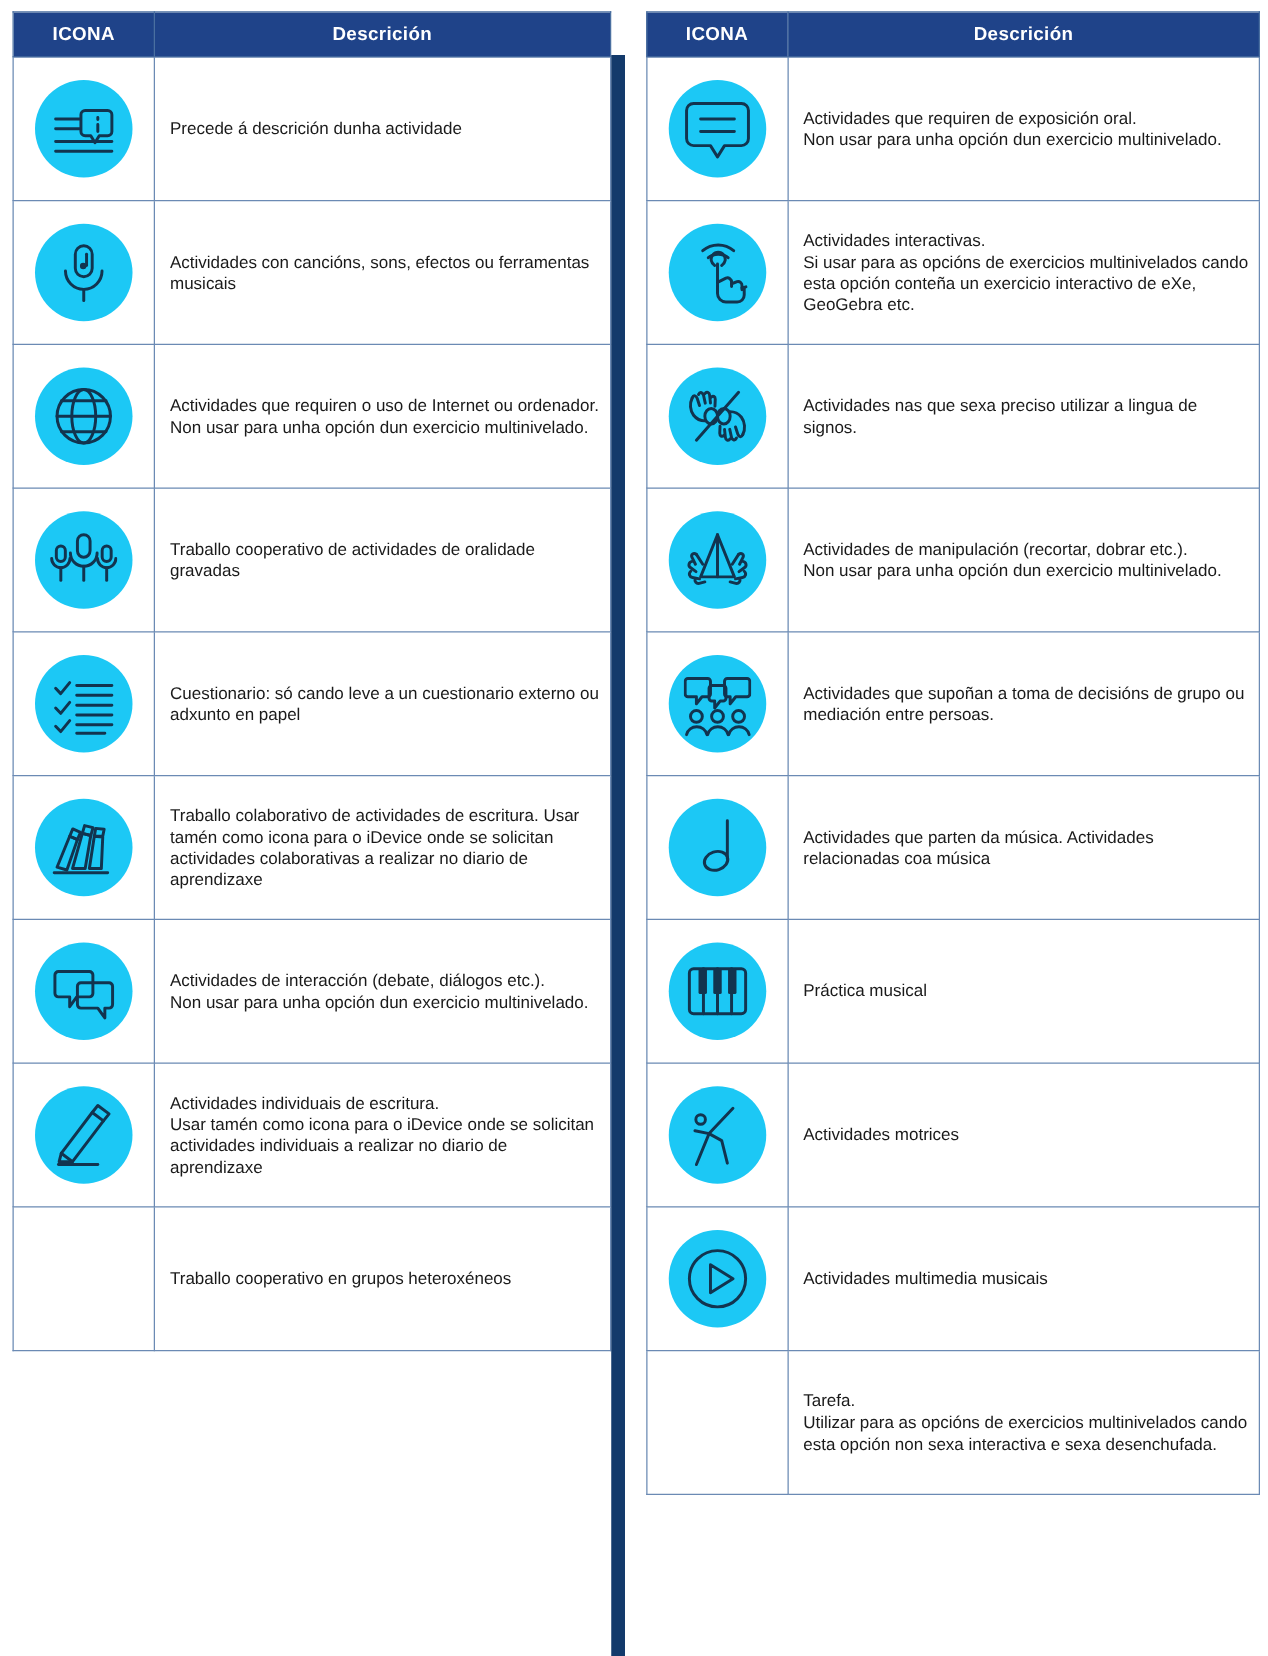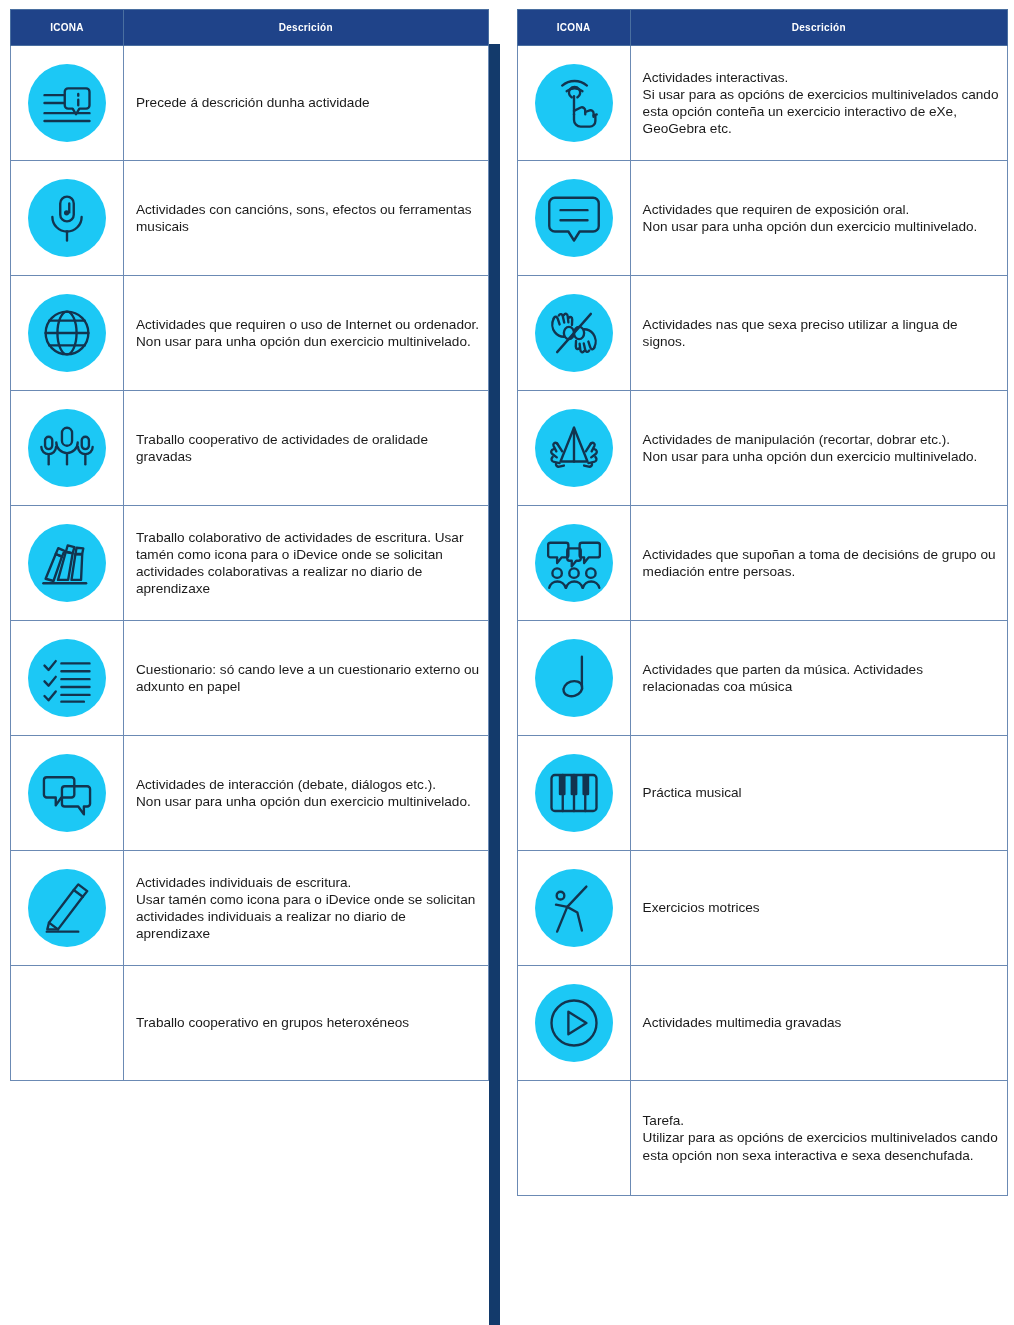--- a/index.html
+++ b/index.html
@@ -51,21 +51,21 @@
     border-collapse: collapse;
     table-layout: fixed;
     width: 100%;
     border: 1px solid #5C7EA8;
   }
   table.legend col.c-icon { width: 113px; }
   table.legend col.c-desc { width: auto; }
   table.legend thead th {
     background: #1F4389;
     color: #ffffff;
-    font-size: 10px;
+    font-size: 15px;
     font-weight: bold;
     letter-spacing: 0.3px;
     height: 35px;
     padding: 0;
     text-align: center;
     vertical-align: middle;
     border: 1px solid #4A6FA0;
   }
   table.legend tbody td {
     border: 1px solid #6B8AB4;
@@ -178,43 +178,43 @@
                     <rect x="37.1" y="14" width="6.4" height="11" rx="3.2"></rect>
                     <path d="M33.8 23a6.5 6.5 0 0 0 13 0"></path>
                     <path d="M40.3 29.5v9"></path>
                   </svg>
                 </span></td>
               <td class="desc-cell">Traballo cooperativo de actividades de oralidade gravadas</td>
             </tr>
             <tr>
               <td class="icon-cell"><span class="icon-badge">
                   <svg viewBox="0 0 48 48">
+                    <path d="M4 13l3.6 3.8L14 9"></path>
+                    <path d="M4 27l3.6 3.8L14 23"></path>
+                    <path d="M4 40l3.6 3.8L14 36"></path>
+                    <path d="M19 11h25M19 18h25"></path>
+                    <path d="M19 25h25M19 32h25"></path>
+                    <path d="M19 39h25M19 45h20"></path>
+                  </svg>
+                </span></td>
+              <td class="desc-cell">Cuestionario: só cando leve a un cuestionario externo ou adxunto en papel</td>
+            </tr>
+            <tr>
+              <td class="icon-cell"><span class="icon-badge">
+                  <svg viewBox="0 0 48 48">
                     <path d="M5 38L14 16l5.5 2.4L12 40z"></path>
                     <path d="M14 16l2.2-5.2 5.5 2.4L19.5 18.4z"></path>
                     <path d="M16 39L23 14l6 1.5L25 39z"></path>
                     <path d="M23 14l1.6-5.6 6 1.5L29 15.5z"></path>
                     <path d="M28 39l3.5-23 6 .6L36.5 39z"></path>
                     <path d="M31.5 16l1-5.6 6 .6-1 5z"></path>
                     <path d="M3 42h38"></path>
                   </svg>
                 </span></td>
               <td class="desc-cell">Traballo colaborativo de actividades de escritura. Usar tamén como icona para o iDevice onde se solicitan actividades colaborativas a realizar no diario de aprendizaxe</td>
-            </tr>
-            <tr>
-              <td class="icon-cell"><span class="icon-badge">
-                  <svg viewBox="0 0 48 48">
-                    <path d="M4 13l3.6 3.8L14 9"></path>
-                    <path d="M4 27l3.6 3.8L14 23"></path>
-                    <path d="M4 40l3.6 3.8L14 36"></path>
-                    <path d="M19 11h25M19 18h25"></path>
-                    <path d="M19 25h25M19 32h25"></path>
-                    <path d="M19 39h25M19 45h20"></path>
-                  </svg>
-                </span></td>
-              <td class="desc-cell">Cuestionario: só cando leve a un cuestionario externo ou adxunto en papel</td>
             </tr>
             <tr>
               <td class="icon-cell"><span class="icon-badge">
                   <svg viewBox="0 0 48 48">
                     <path d="M4 8h22a2.5 2.5 0 0 1 2.5 2.5v13A2.5 2.5 0 0 1 26 26h-9l-5 7v-7H4a2.5 2.5 0 0 1-2.5-2.5v-13A2.5 2.5 0 0 1 4 8z" transform="translate(2,2)"></path>
                     <path d="M22 18h20a2.5 2.5 0 0 1 2.5 2.5v13A2.5 2.5 0 0 1 42 36h-3v7l-5-7H22a2.5 2.5 0 0 1-2.5-2.5v-13A2.5 2.5 0 0 1 22 18z"></path>
                   </svg>
                 </span></td>
               <td class="desc-cell">Actividades de interacción (debate, diálogos etc.).
 Non usar para unha opción dun exercicio multinivelado.</td>
@@ -250,42 +250,42 @@
         <thead>
           <tr>
             <th>ICONA</th>
             <th>Descrición</th>
           </tr>
         </thead>
         <tbody>
             <tr>
               <td class="icon-cell"><span class="icon-badge">
                   <svg viewBox="0 0 48 48">
+                    <path d="M7 6h34a5 5 0 0 1 5 5v20a5 5 0 0 1-5 5h-12l-5 8-5-8H7a5 5 0 0 1-5-5V11a5 5 0 0 1 5-5z"></path>
+                    <path d="M12 17h24M12 26h24"></path>
+                  </svg>
+                </span></td>
+              <td class="desc-cell">Actividades que requiren de exposición oral.
+Non usar para unha opción dun exercicio multinivelado.</td>
+            </tr>
+            <tr>
+              <td class="icon-cell"><span class="icon-badge">
+                  <svg viewBox="0 0 48 48">
                     <path d="M22 19a5 5 0 1 1 5 0"></path>
                     <path d="M17.5 13.5a11 11 0 0 1 14 0"></path>
                     <path d="M13.5 8.5a17 17 0 0 1 22 0"></path>
                     <path d="M24 18v16"></path>
                     <path d="M24 31l6-3a3 3 0 0 1 4 3v3"></path>
                     <path d="M34 32l4-1.5a2.7 2.7 0 0 1 3.4 2.7v3"></path>
                     <path d="M41.4 35l2.8-0.8"></path>
                     <path d="M24 34v5a6 6 0 0 0 6 6h8a5 5 0 0 0 5-5v-5"></path>
                   </svg>
                 </span></td>
               <td class="desc-cell">Actividades interactivas.
 Si usar para as opcións de exercicios multinivelados cando esta opción conteña un exercicio interactivo de eXe, GeoGebra etc.</td>
-            </tr>
-            <tr>
-              <td class="icon-cell"><span class="icon-badge">
-                  <svg viewBox="0 0 48 48">
-                    <path d="M7 6h34a5 5 0 0 1 5 5v20a5 5 0 0 1-5 5h-12l-5 8-5-8H7a5 5 0 0 1-5-5V11a5 5 0 0 1 5-5z"></path>
-                    <path d="M12 17h24M12 26h24"></path>
-                  </svg>
-                </span></td>
-              <td class="desc-cell">Actividades que requiren de exposición oral.
-Non usar para unha opción dun exercicio multinivelado.</td>
             </tr>
             <tr>
               <td class="icon-cell"><span class="icon-badge">
                   <svg viewBox="0 0 48 48">
                     <path d="M6 11c1-2.5 3-1.5 3.6.4l1.6 5"></path>
                     <path d="M10.5 8.5c1.2-2.3 3.2-1.2 3.6.8l1.2 5.4"></path>
                     <path d="M15 8c1.3-2 3.2-.9 3.4 1l.6 5.6"></path>
                     <path d="M19.4 10.5c1.3-1.6 3-.5 3 1.4l-.2 5"></path>
                     <path d="M6 11c-2 4-1.5 9 1 12.3 2.2 2.8 5.5 4 8 4"></path>
                     <path d="M42 37c-1 2.5-3 1.5-3.6-.4l-1.6-5"></path>
@@ -360,30 +360,30 @@
             <tr>
               <td class="icon-cell"><span class="icon-badge">
                   <svg viewBox="0 0 48 48">
                     <circle cx="12" cy="13" r="3.4"></circle>
                     <path d="M35 5L18 23"></path>
                     <path d="M18 23L9 45"></path>
                     <path d="M18 23l9 5 4 16"></path>
                     <path d="M18 23l-10-2"></path>
                   </svg>
                 </span></td>
-              <td class="desc-cell">Exercicios motrices</td>
+              <td class="desc-cell">Actividades motrices</td>
             </tr>
             <tr>
               <td class="icon-cell"><span class="icon-badge">
                   <svg viewBox="0 0 48 48">
                     <circle cx="24" cy="24" r="20"></circle>
                     <path d="M19 14l16 10-16 10z"></path>
                   </svg>
                 </span></td>
-              <td class="desc-cell">Actividades multimedia gravadas</td>
+              <td class="desc-cell">Actividades multimedia musicais</td>
             </tr>
             <tr>
               <td class="icon-cell"></td>
               <td class="desc-cell">Tarefa.
 Utilizar para as opcións de exercicios multinivelados cando esta opción non sexa interactiva e sexa desenchufada.</td>
             </tr>
           </tbody>
       </table>
     </div>
 

